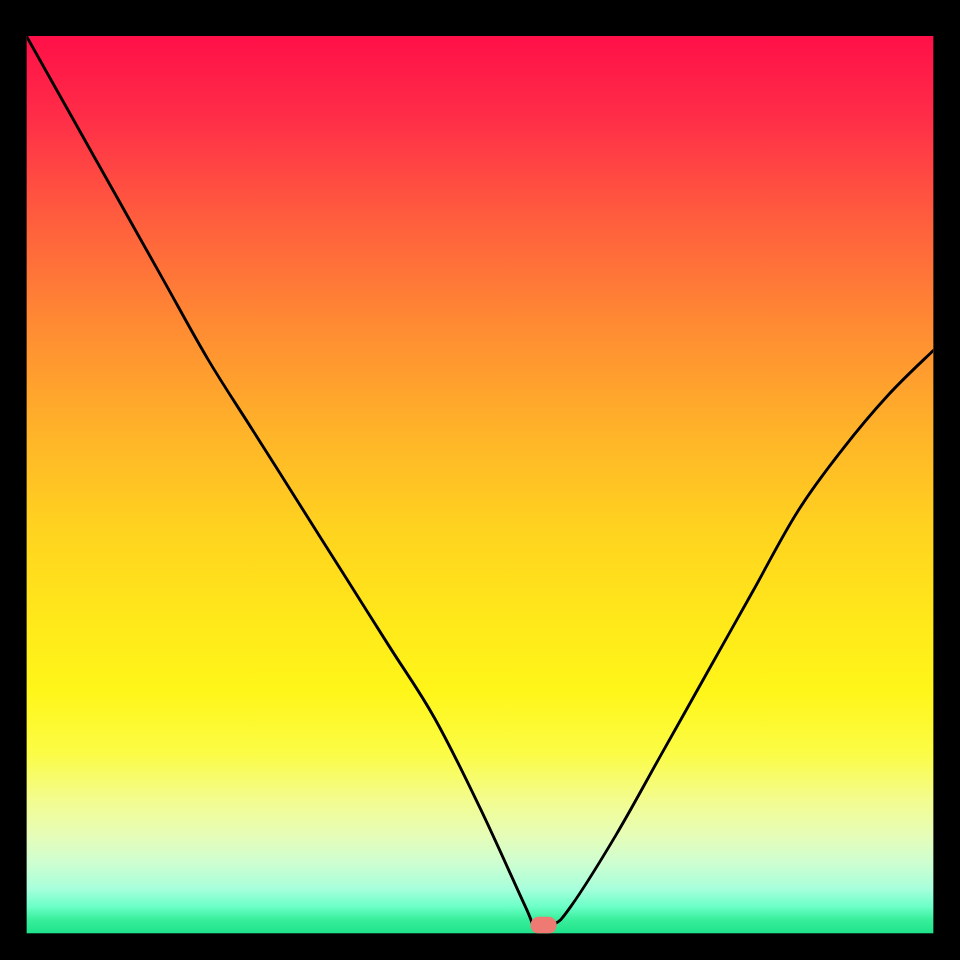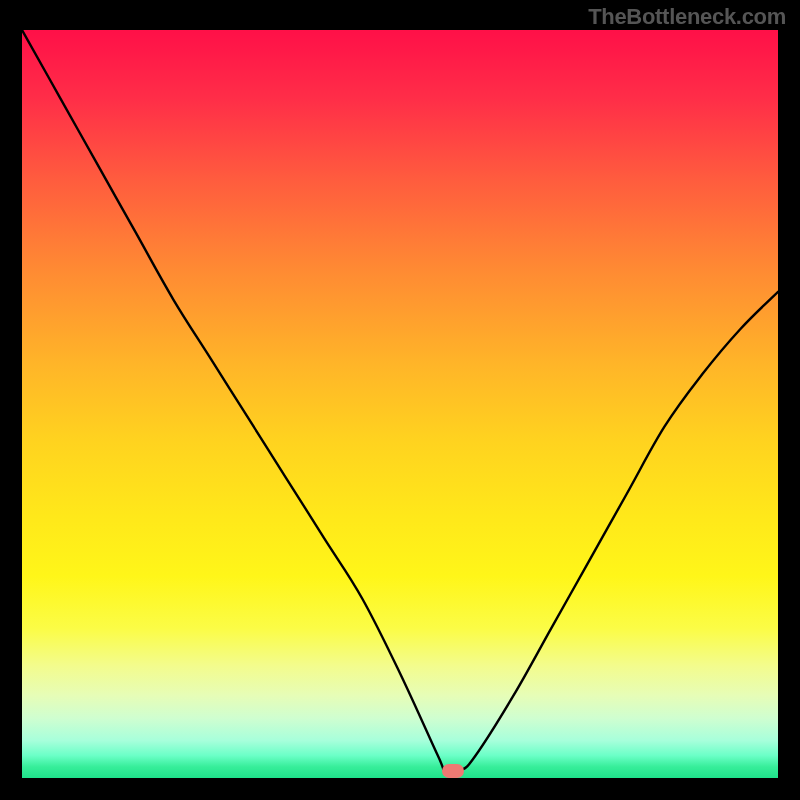--- a/index.html
+++ b/index.html
@@ -61,21 +61,20 @@
   .marker {
     position: absolute;
     border-radius: 10px;
     background: #ee7a73;
   }
 </style>
 </head>
 <body>
 
 <div class="container">
-  <div class="attribution">TheBottleneck.com</div>
 
   <div class="plot-area">
     <div class="gradient-bg"></div>
     <svg class="curve" viewBox="0 0 756 748" preserveAspectRatio="none">
       <path id="curve-path" fill="none" stroke="#000" stroke-width="2.4" stroke-linejoin="round" stroke-linecap="round" d="M 0,0 C 6.804,12.117599999999989 24.192000000000004,43.084799999999944 37.800000000000004,67.31999999999994 C 51.408,91.55519999999993 61.99200000000001,110.40479999999997 75.60000000000001,134.64 C 89.20800000000001,158.8752 99.79199999999999,177.72480000000004 113.39999999999999,201.96000000000004 C 127.008,226.19520000000003 137.592,246.3912 151.20000000000002,269.28 C 164.80800000000002,292.1688 175.392,307.57759999999996 189,329.11999999999995 C 202.608,350.66239999999993 213.19199999999998,367.41760000000005 226.79999999999998,388.96000000000004 C 240.408,410.5024 250.99199999999996,427.2576 264.59999999999997,448.8 C 278.20799999999997,470.3424 288.79200000000003,487.0976 302.40000000000003,508.64 C 316.00800000000004,530.1824 326.592,544.2448 340.2,568.48 C 353.808,592.7152 364.392,615.0056 378,643.28 C 391.608,671.5544 407.6352,708.0568 415.8,725.56 C 423.9648,743.0631999999999 419.2776,737.8272 423.36,740.52 C 427.4424,743.2128 433.03679999999997,743.2128 438.47999999999996,740.52 C 443.92319999999995,737.8272 444.07439999999997,739.0239999999999 453.59999999999997,725.56 C 463.12559999999996,712.096 477.79200000000003,688.6088 491.40000000000003,665.72 C 505.00800000000004,642.8312000000001 515.592,622.6351999999999 529.1999999999999,598.4 C 542.8079999999999,574.1648 553.3919999999999,555.3152 567,531.08 C 580.6080000000001,506.8448 591.192,487.9952 604.8000000000001,463.76 C 618.4080000000001,439.52479999999997 628.9920000000001,417.9824 642.6,396.44 C 656.208,374.8976 666.792,361.5832 680.4,344.08 C 694.0079999999999,326.5768 704.5919999999999,314.0104 718.1999999999999,299.2 C 731.808,284.3896 749.196,268.532 756,261.8"></path>
     </svg>
     <div class="marker" id="marker" style="left: 419.92px; top: 733.52px; width: 22px; height: 14px;"></div>
   </div>
 </div>
 

